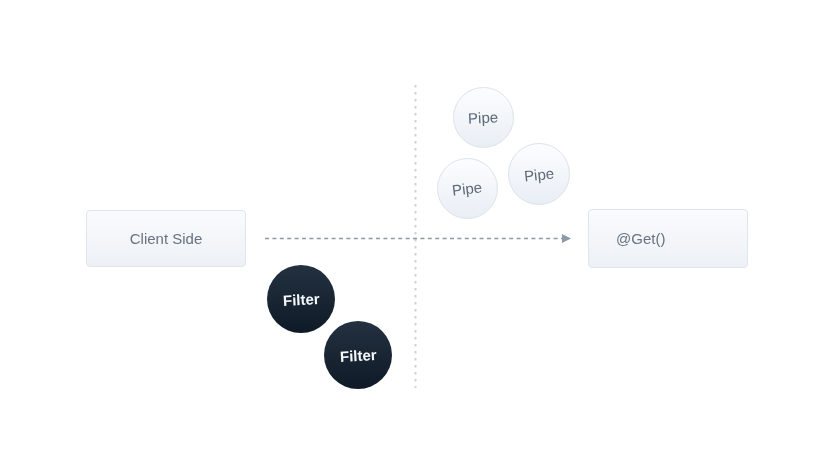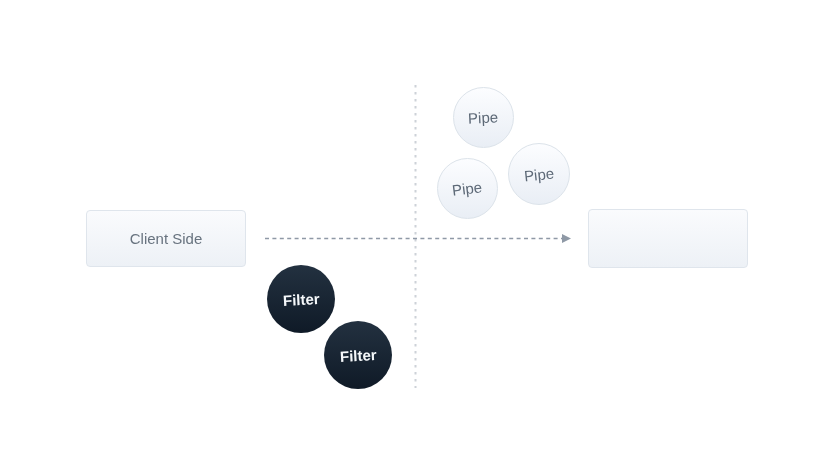--- a/index.html
+++ b/index.html
@@ -67,20 +67,21 @@
     <line x1="265" y1="238.5" x2="562" y2="238.5" stroke="var(--arrow-line)" stroke-width="1.4" stroke-dasharray="4 3.4"></line>
     <polygon points="562,234 571,238.5 562,243" fill="var(--arrow-line)"></polygon>
   </svg>
 
   <div class="node-box client">
     <span class="label">Client Side</span>
   </div>
 
   <div class="node-box route">
     <span class="route-lines">
+      <span>@Get()</span>
     </span>
   </div>
 
   <div class="circle pipe pipe-1">
     <span class="label">Pipe</span>
   </div>
   <div class="circle pipe pipe-2">
     <span class="label">Pipe</span>
   </div>
   <div class="circle pipe pipe-3">

